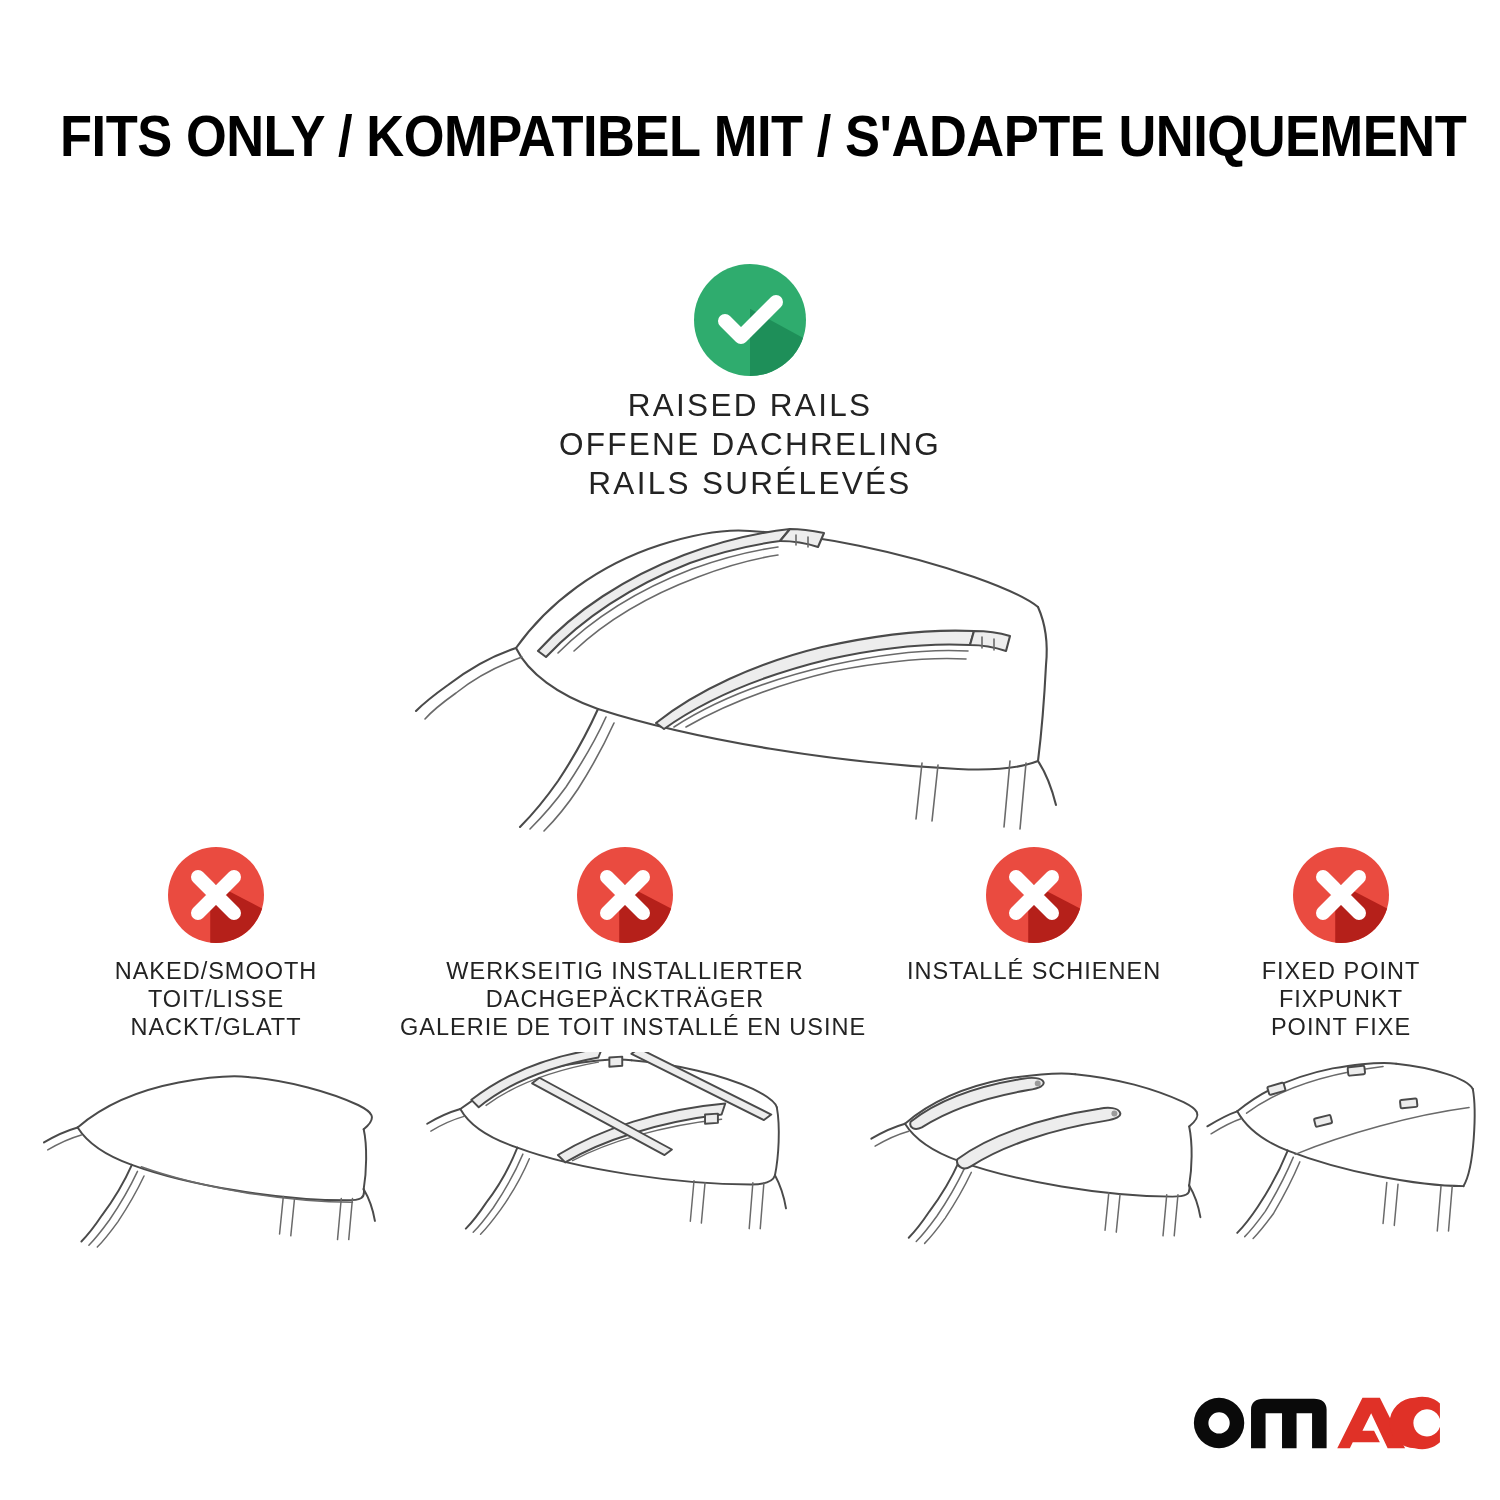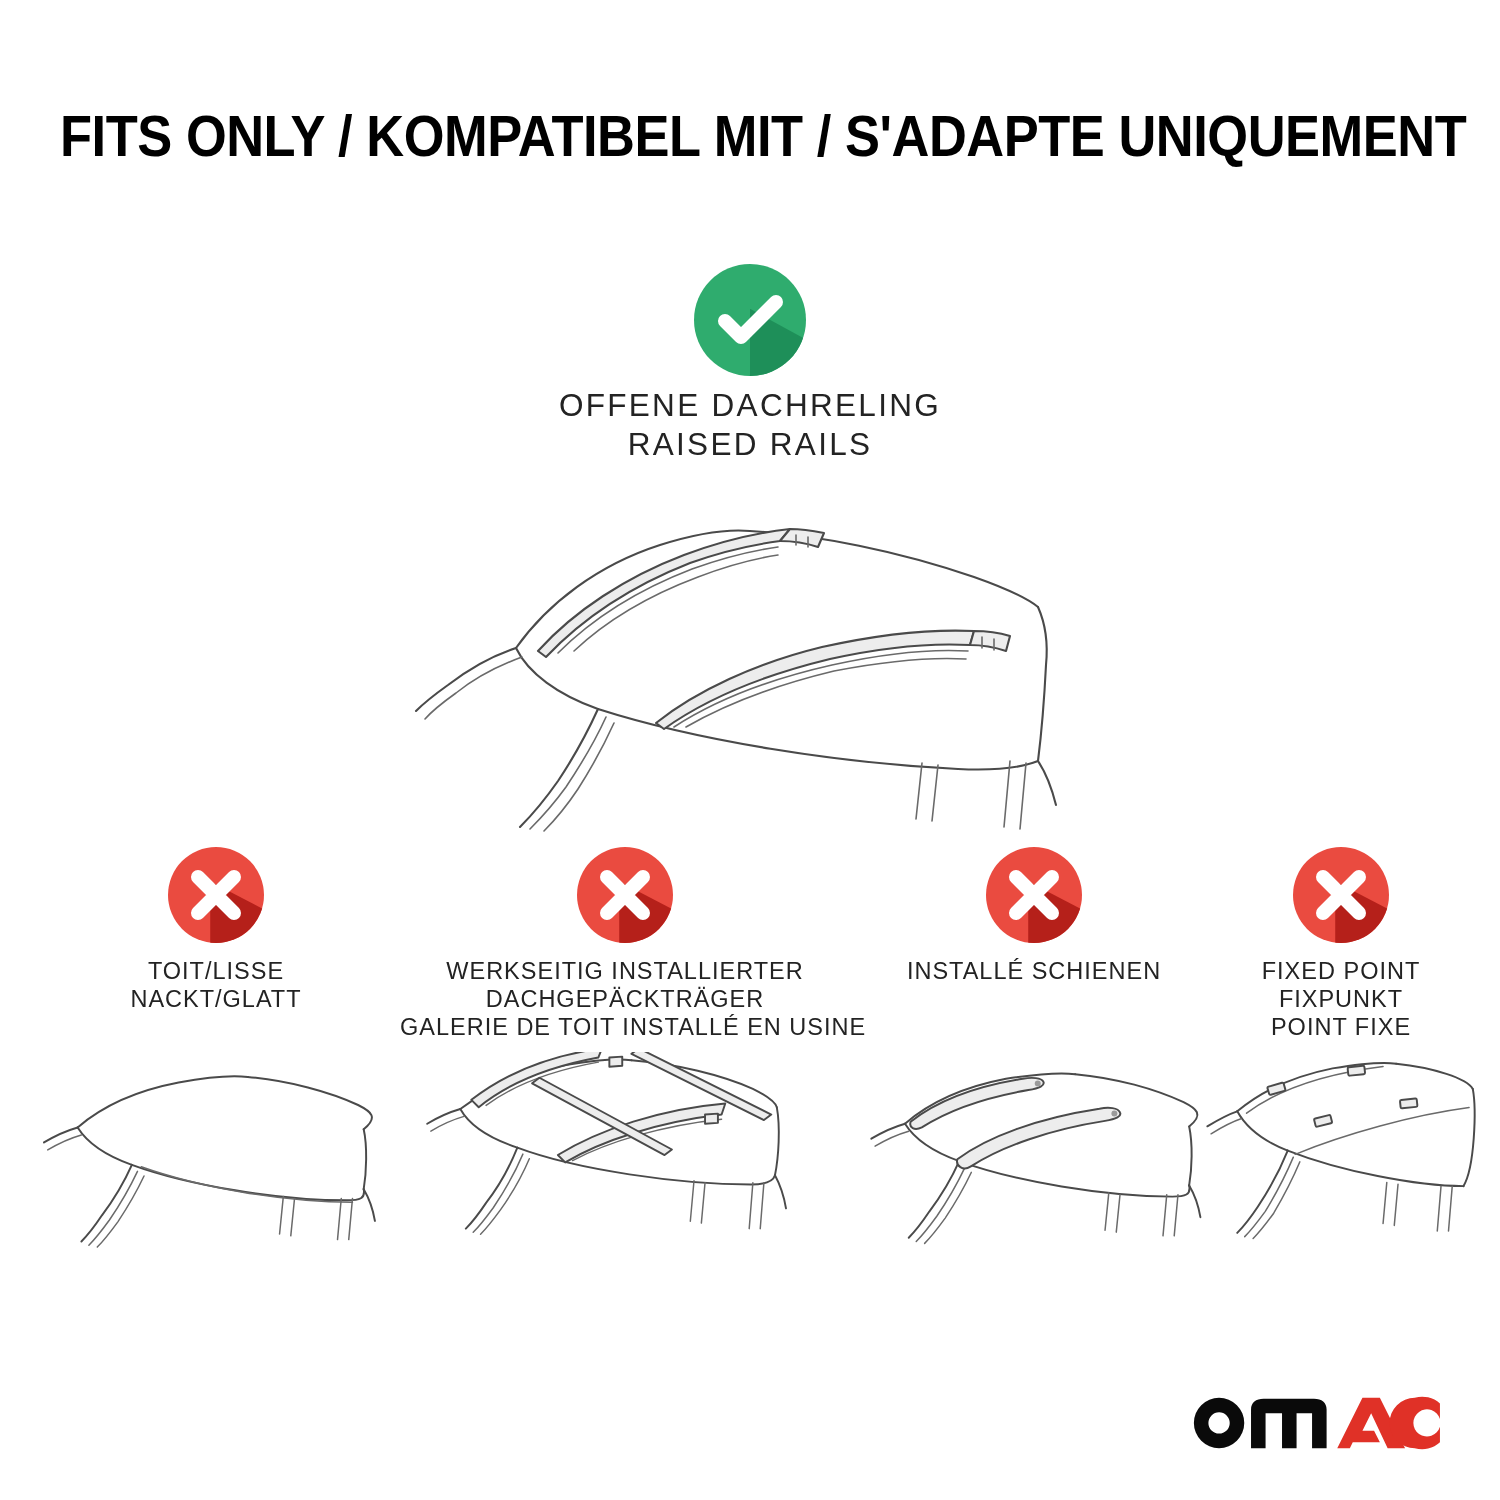--- a/index.html
+++ b/index.html
@@ -163,22 +163,23 @@
 <div class="page-title">FITS ONLY / KOMPATIBEL MIT / S'ADAPTE UNIQUEMENT</div>
 
 <div class="icon-circle icon-check">
   <div class="shadow"></div>
   <svg viewBox="0 0 112 112" aria-hidden="true">
     <path d="M31 57 L47 73 L82 38" stroke="#ffffff" stroke-width="14" stroke-linecap="round" stroke-linejoin="round" fill="none"></path>
   </svg>
 </div>
 
 <div class="main-label">
+  <div>RAISED RAILS</div>
   <div>OFFENE DACHRELING</div>
-  <div>RAISED RAILS</div>
+  <div>RAILS SURÉLEVÉS</div>
 </div>
 
 <div class="main-illus">
   <svg viewBox="0 0 706 330" aria-hidden="true">
 
     <path class="line-art" d="M118 143 C150 98 200 60 262 40 C300 28 330 24 352 26"></path>
     <path class="line-art" d="M352 26 C420 30 500 46 576 72 C610 84 630 94 640 102"></path>
     <path class="line-art" d="M118 143 C130 168 160 190 200 204"></path>
     <path class="line-art" d="M200 204 C300 236 440 258 560 264 C600 266 625 262 640 256"></path>
     <path class="line-art" d="M640 102 C648 120 650 140 648 160 C646 200 643 232 640 256"></path>
@@ -213,20 +214,21 @@
 </div>
 
 <div class="neg-col" id="col-0">
   <div class="icon-circle icon-x">
     <div class="shadow"></div>
     <svg viewBox="0 0 96 96" aria-hidden="true">
       <path d="M30 30 L66 66 M66 30 L30 66" stroke="#ffffff" stroke-width="14" stroke-linecap="round" fill="none"></path>
     </svg>
   </div>
   <div class="neg-label">
+    <div>NAKED/SMOOTH</div>
     <div>TOIT/LISSE</div>
     <div>NACKT/GLATT</div>
   </div>
   <div class="neg-illus">
     <svg viewBox="0 0 380 230" aria-hidden="true">
       <path class="line-art" d="M42 70 C70 46 108 30 150 22 C182 16 208 14 224 16"></path>
       <path class="line-art" d="M224 16 C268 20 312 32 342 46 C356 53 364 59 348 72"></path>
       <path class="line-art" d="M42 70 C52 86 72 100 100 110"></path>
       <path class="line-art" d="M100 110 C160 132 258 148 330 148 C344 148 350 146 348 136"></path>
       <path class="line-art" d="M348 72 C352 90 351 118 348 136"></path>

